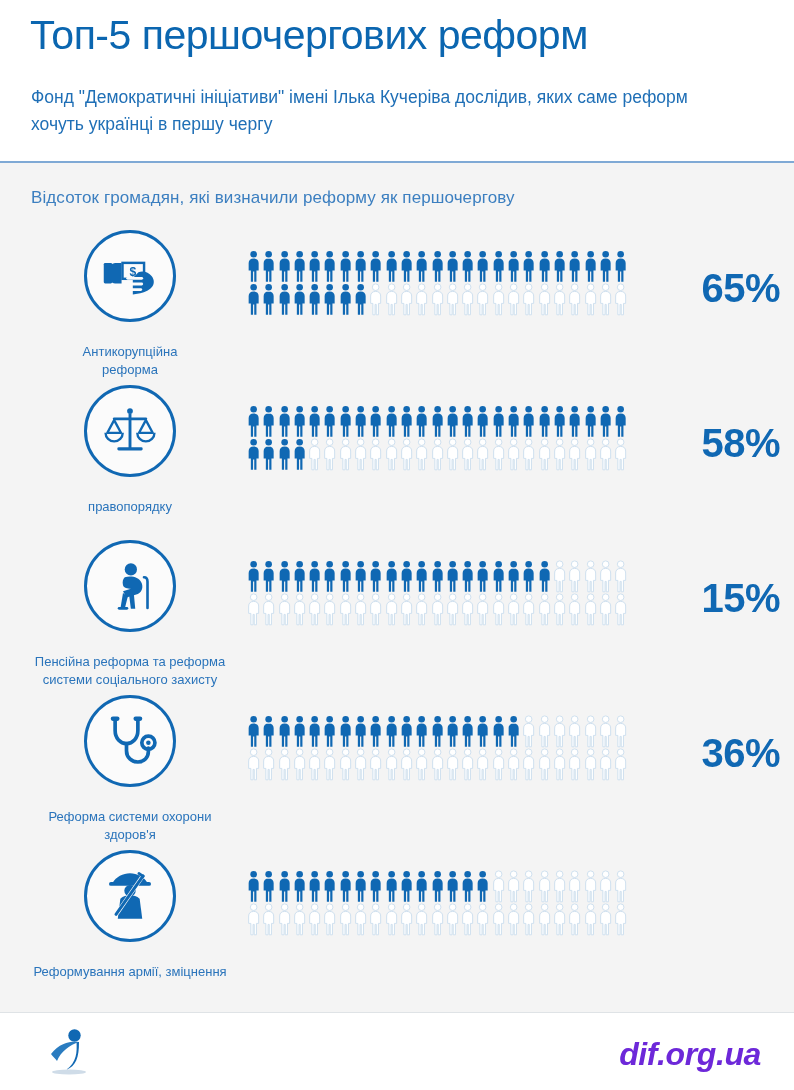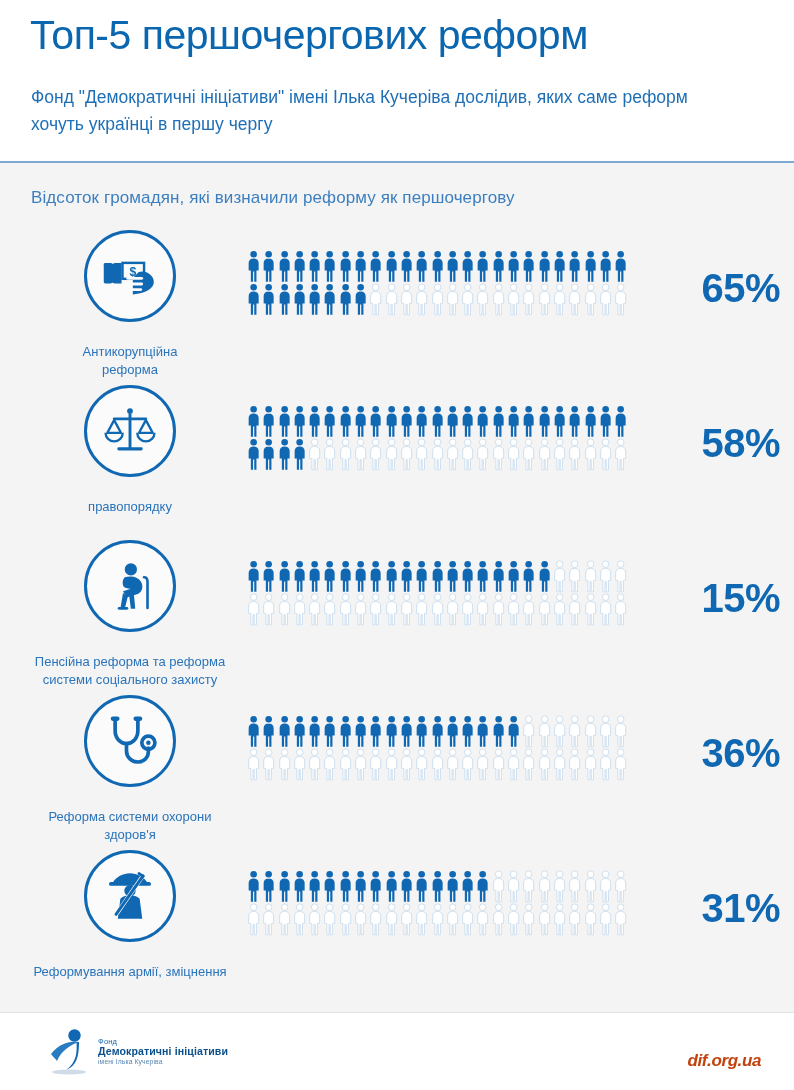--- a/index.html
+++ b/index.html
@@ -143,26 +143,25 @@
     align-items: center;
   }
   .logo-mark { width: 46px; height: 48px; margin-right: 6px; }
   .logo-text { line-height: 1.12; }
   .logo-l1 { font-size: 7.5px; color: #1068b3; letter-spacing: .2px; }
   .logo-l2 { font-size: 10.6px; font-weight: bold; color: #0b4f8c; letter-spacing: .1px; }
   .logo-l3 { font-size: 6.8px; color: #5b87b3; letter-spacing: .1px; }
   .site {
     position: absolute;
     right: 33px; top: 24px;
-    font-size: 17px;
+    font-size: 32px;
     font-weight: bold;
     font-style: italic;
-    color: #c2410c;
+    color: #6d28d9;
     letter-spacing: -0.4px;
-    margin-top: 15px;
   }
 </style>
 </head>
 <body>
 
 <div class="page">
 
   <div class="header">
     <div class="title">Топ-5 першочергових реформ</div>
     <div class="subtitle">Фонд "Демократичні ініціативи" імені Ілька Кучеріва дослідив, яких саме реформ хочуть українці в першу чергу</div>
@@ -2291,37 +2290,31 @@
             <div class="fig">
               <svg viewBox="0 0 15 33" width="15.3" height="33">
     <g fill="#ffffff" stroke="#cfe0ef" stroke-width="1">
       <circle cx="7.5" cy="4.2" r="3.3"></circle>
       <path d="M7.5 8.4c-3.2 0-5 1.8-5 4.6v7.4h2.2v11.4h2.2V21.4h1.2v10.4h2.2V20.4h2.2V13c0-2.8-1.8-4.6-5-4.6z"></path>
     </g>
   </svg>
             </div>
           </div>
         </div>
-        <div class="pct">31%</div>
       </div>
     </div>
 
   <div class="footer">
     <div class="footer-rule"></div>
     <div class="logo-wrap">
       <div class="logo-mark">
         <svg viewBox="0 0 46 48" width="46" height="48" aria-hidden="true">
           <ellipse cx="23" cy="44" rx="17" ry="2.6" fill="#cfdce8"></ellipse>
           <circle cx="28.5" cy="7.5" r="6.2" fill="#1068b3"></circle>
           <path d="M33 14 C33 30, 30 38, 20 42 C31 34, 31 24, 30.5 14 Z" fill="#1068b3"></path>
           <path d="M5 26 C14 14, 26 13, 33 14 C24 17, 15 23, 11 33 C9.5 31, 6.5 28, 5 26 Z" fill="#2a7cc0"></path>
         </svg>
       </div>
-      <div class="logo-text">
-        <div class="logo-l1">Фонд</div>
-        <div class="logo-l2">Демократичні ініціативи</div>
-        <div class="logo-l3">імені Ілька Кучеріва</div>
-      </div>
     </div>
     <div class="site">dif.org.ua</div>
   </div>
 
 </div>
 
 </body></html>

